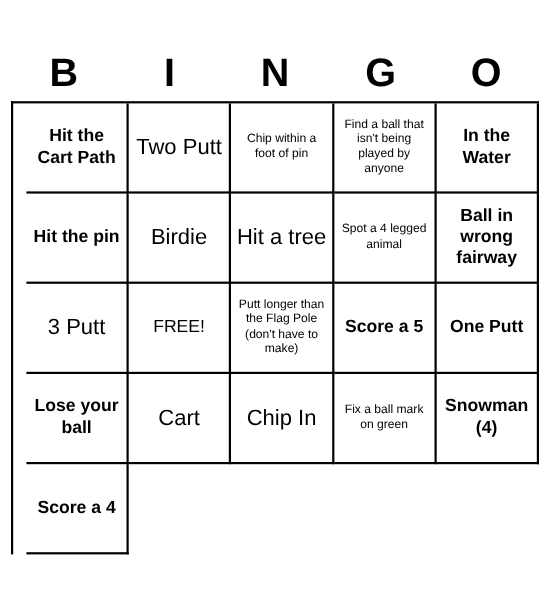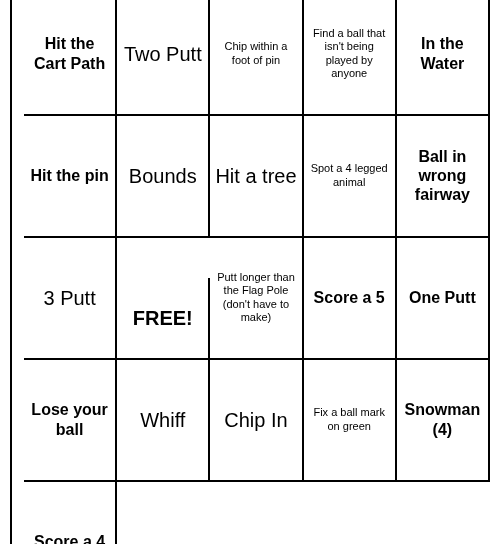--- a/index.html
+++ b/index.html
@@ -69,52 +69,51 @@
     .bingo-cell.medium-text {
       font-size: 16px;
       font-weight: bold;
     }
 
     .bingo-cell.small-text {
       font-size: 11px;
     }
 
     .bingo-cell.free {
-      font-size: 20px;
-      font-weight: bold;
-      margin-top: 40px;
+      font-size: 16px;
+      font-weight: normal;
     }
   </style>
 </head>
 <body>
 
 <div class="bingo-container">
   <div class="bingo-header">
   <div class="bingo-header-cell">B</div>
       <div class="bingo-header-cell">I</div>
       <div class="bingo-header-cell">N</div>
       <div class="bingo-header-cell">G</div>
       <div class="bingo-header-cell">O</div>
     </div>
   <div class="bingo-grid">
   <div class="bingo-cell medium-text">Hit the Cart Path</div>
       <div class="bingo-cell large-text">Two Putt</div>
       <div class="bingo-cell small-text">Chip within a foot of pin</div>
       <div class="bingo-cell small-text">Find a ball that isn't being played by anyone</div>
       <div class="bingo-cell medium-text">In the Water</div>
       <div class="bingo-cell medium-text">Hit the pin</div>
-      <div class="bingo-cell large-text">Bounds</div>
+      <div class="bingo-cell large-text">Birdie</div>
       <div class="bingo-cell large-text">Hit a tree</div>
       <div class="bingo-cell small-text">Spot a 4 legged animal</div>
       <div class="bingo-cell medium-text">Ball in wrong fairway</div>
       <div class="bingo-cell large-text">3 Putt</div>
       <div class="bingo-cell free">FREE!</div>
       <div class="bingo-cell small-text">Putt longer than the Flag Pole (don't have to make)</div>
       <div class="bingo-cell medium-text">Score a 5</div>
       <div class="bingo-cell medium-text">One Putt</div>
       <div class="bingo-cell medium-text">Lose your ball</div>
-      <div class="bingo-cell large-text">Whiff</div>
+      <div class="bingo-cell large-text">Cart</div>
       <div class="bingo-cell large-text">Chip In</div>
       <div class="bingo-cell small-text">Fix a ball mark on green</div>
       <div class="bingo-cell medium-text">Snowman (4)</div>
       <div class="bingo-cell medium-text">Score a 4</div>
     </div>
 </div>
 
 </body></html>

